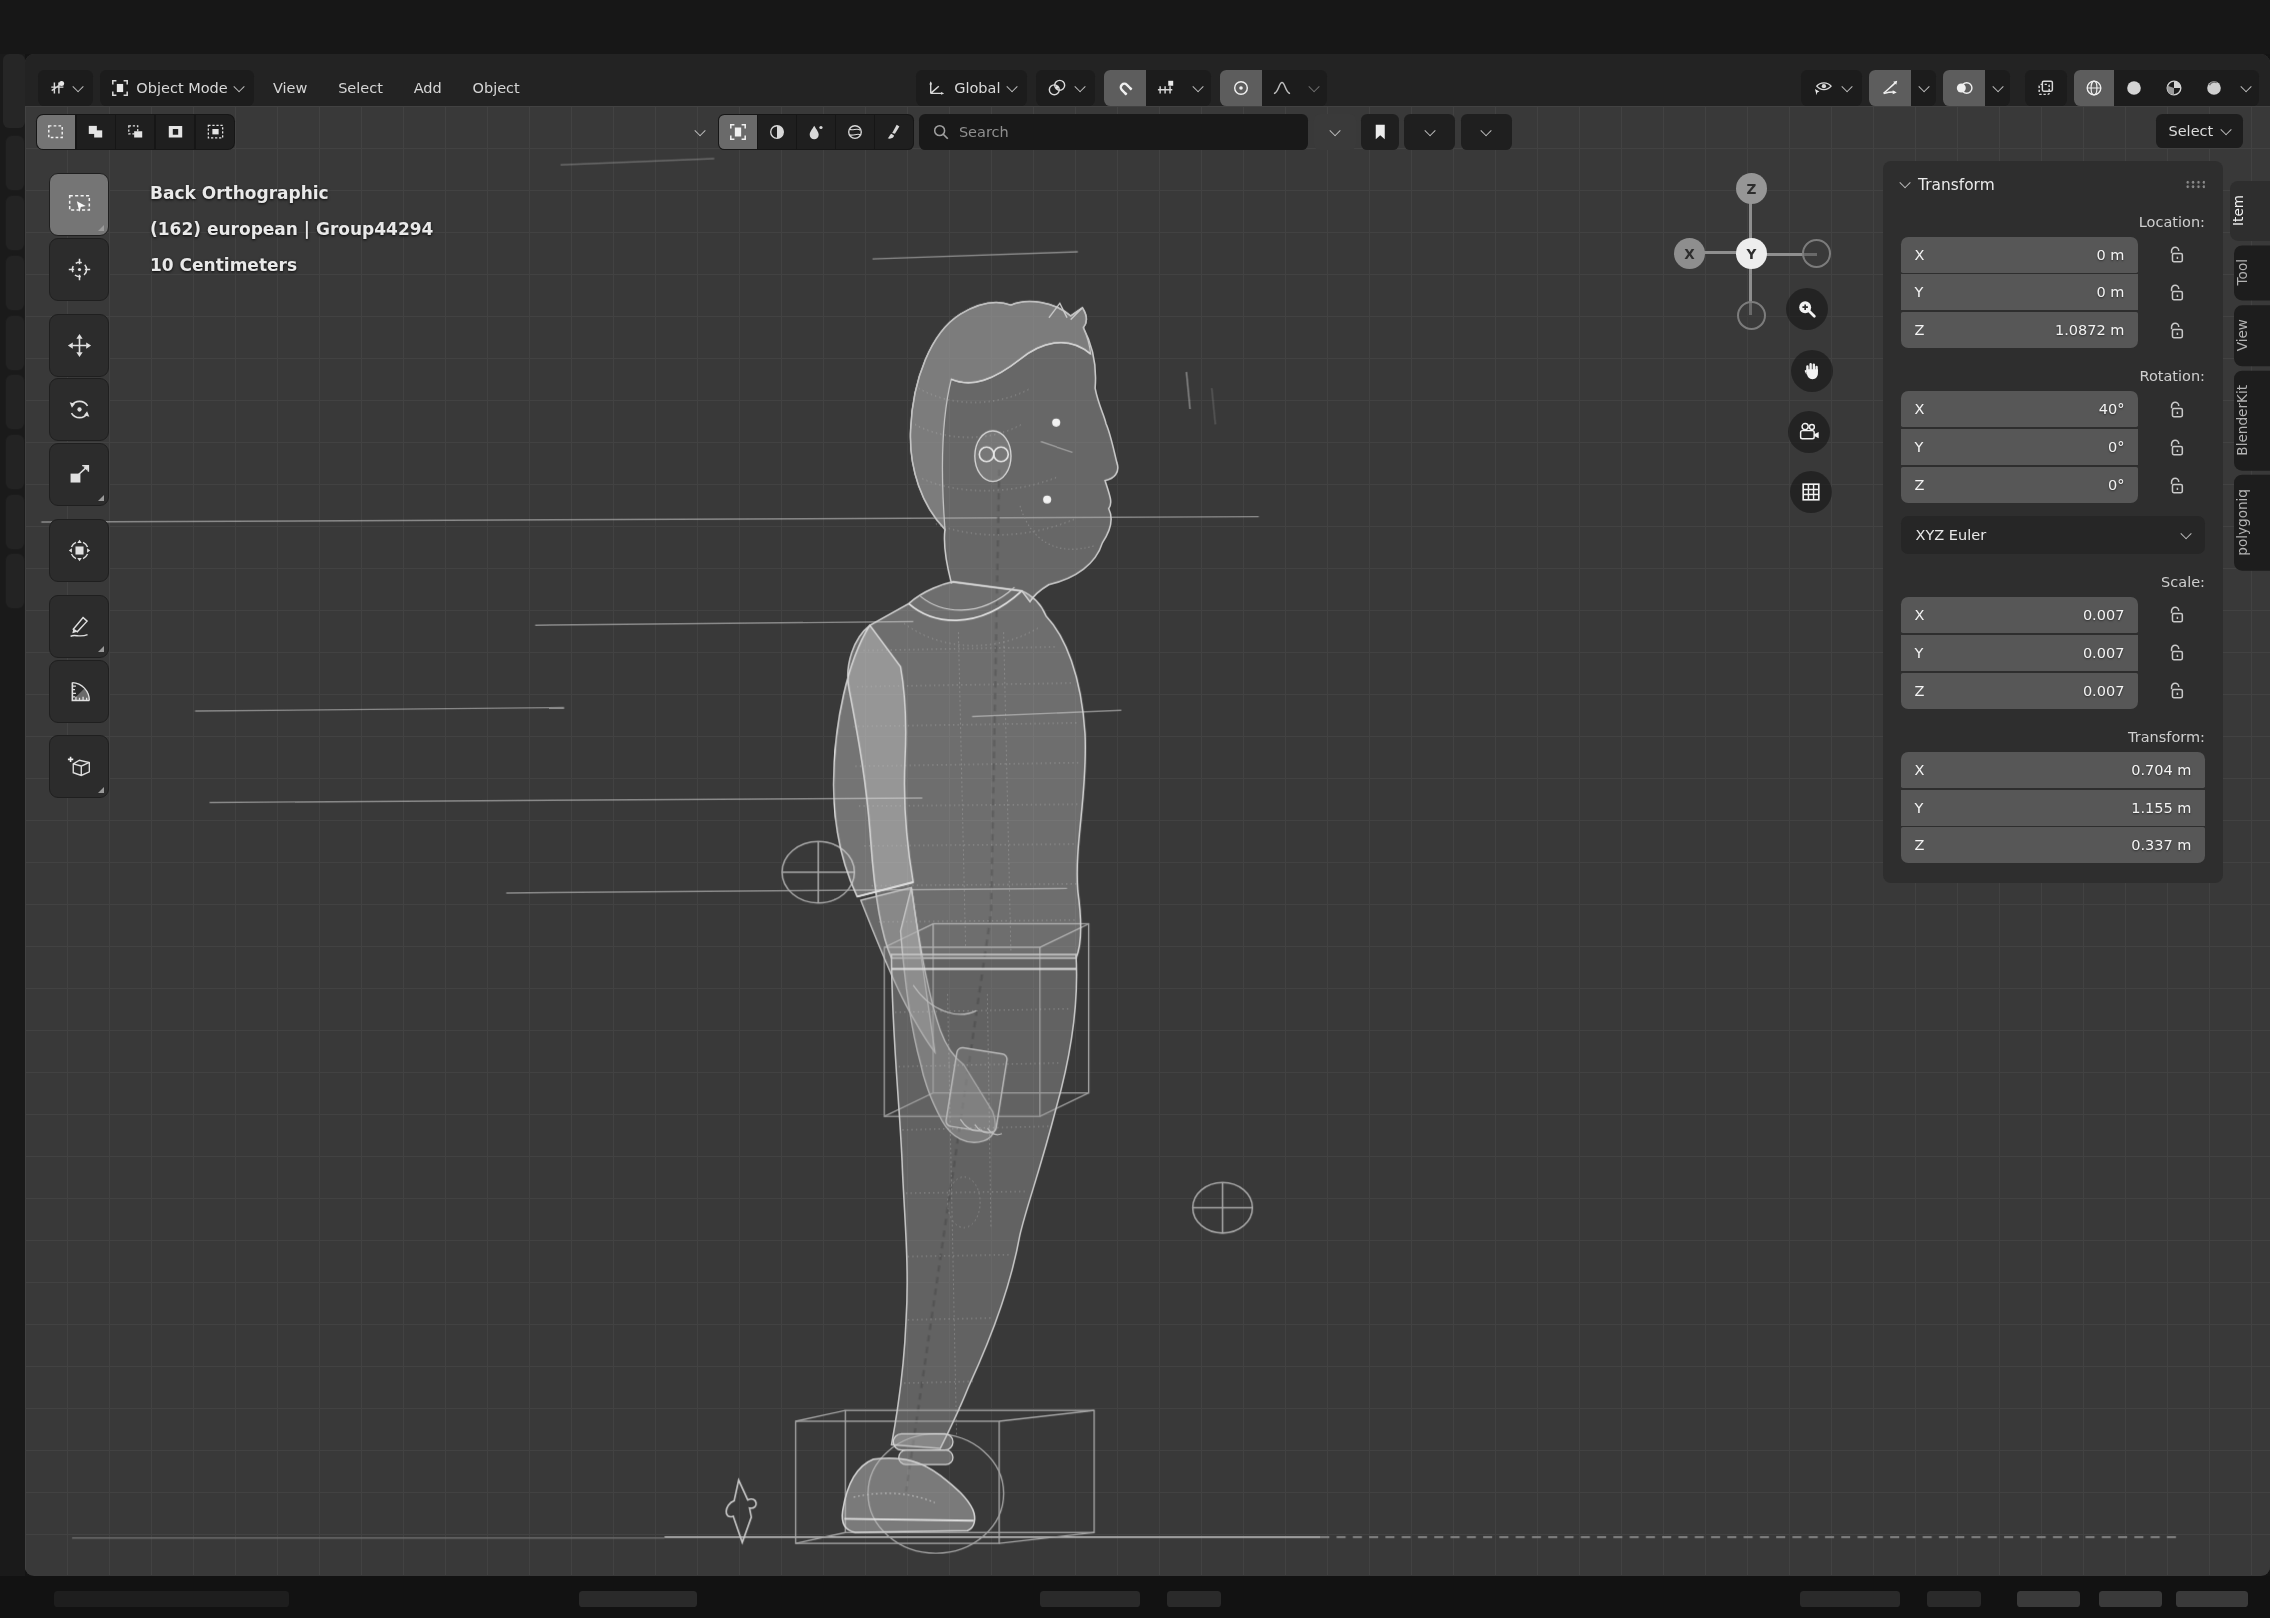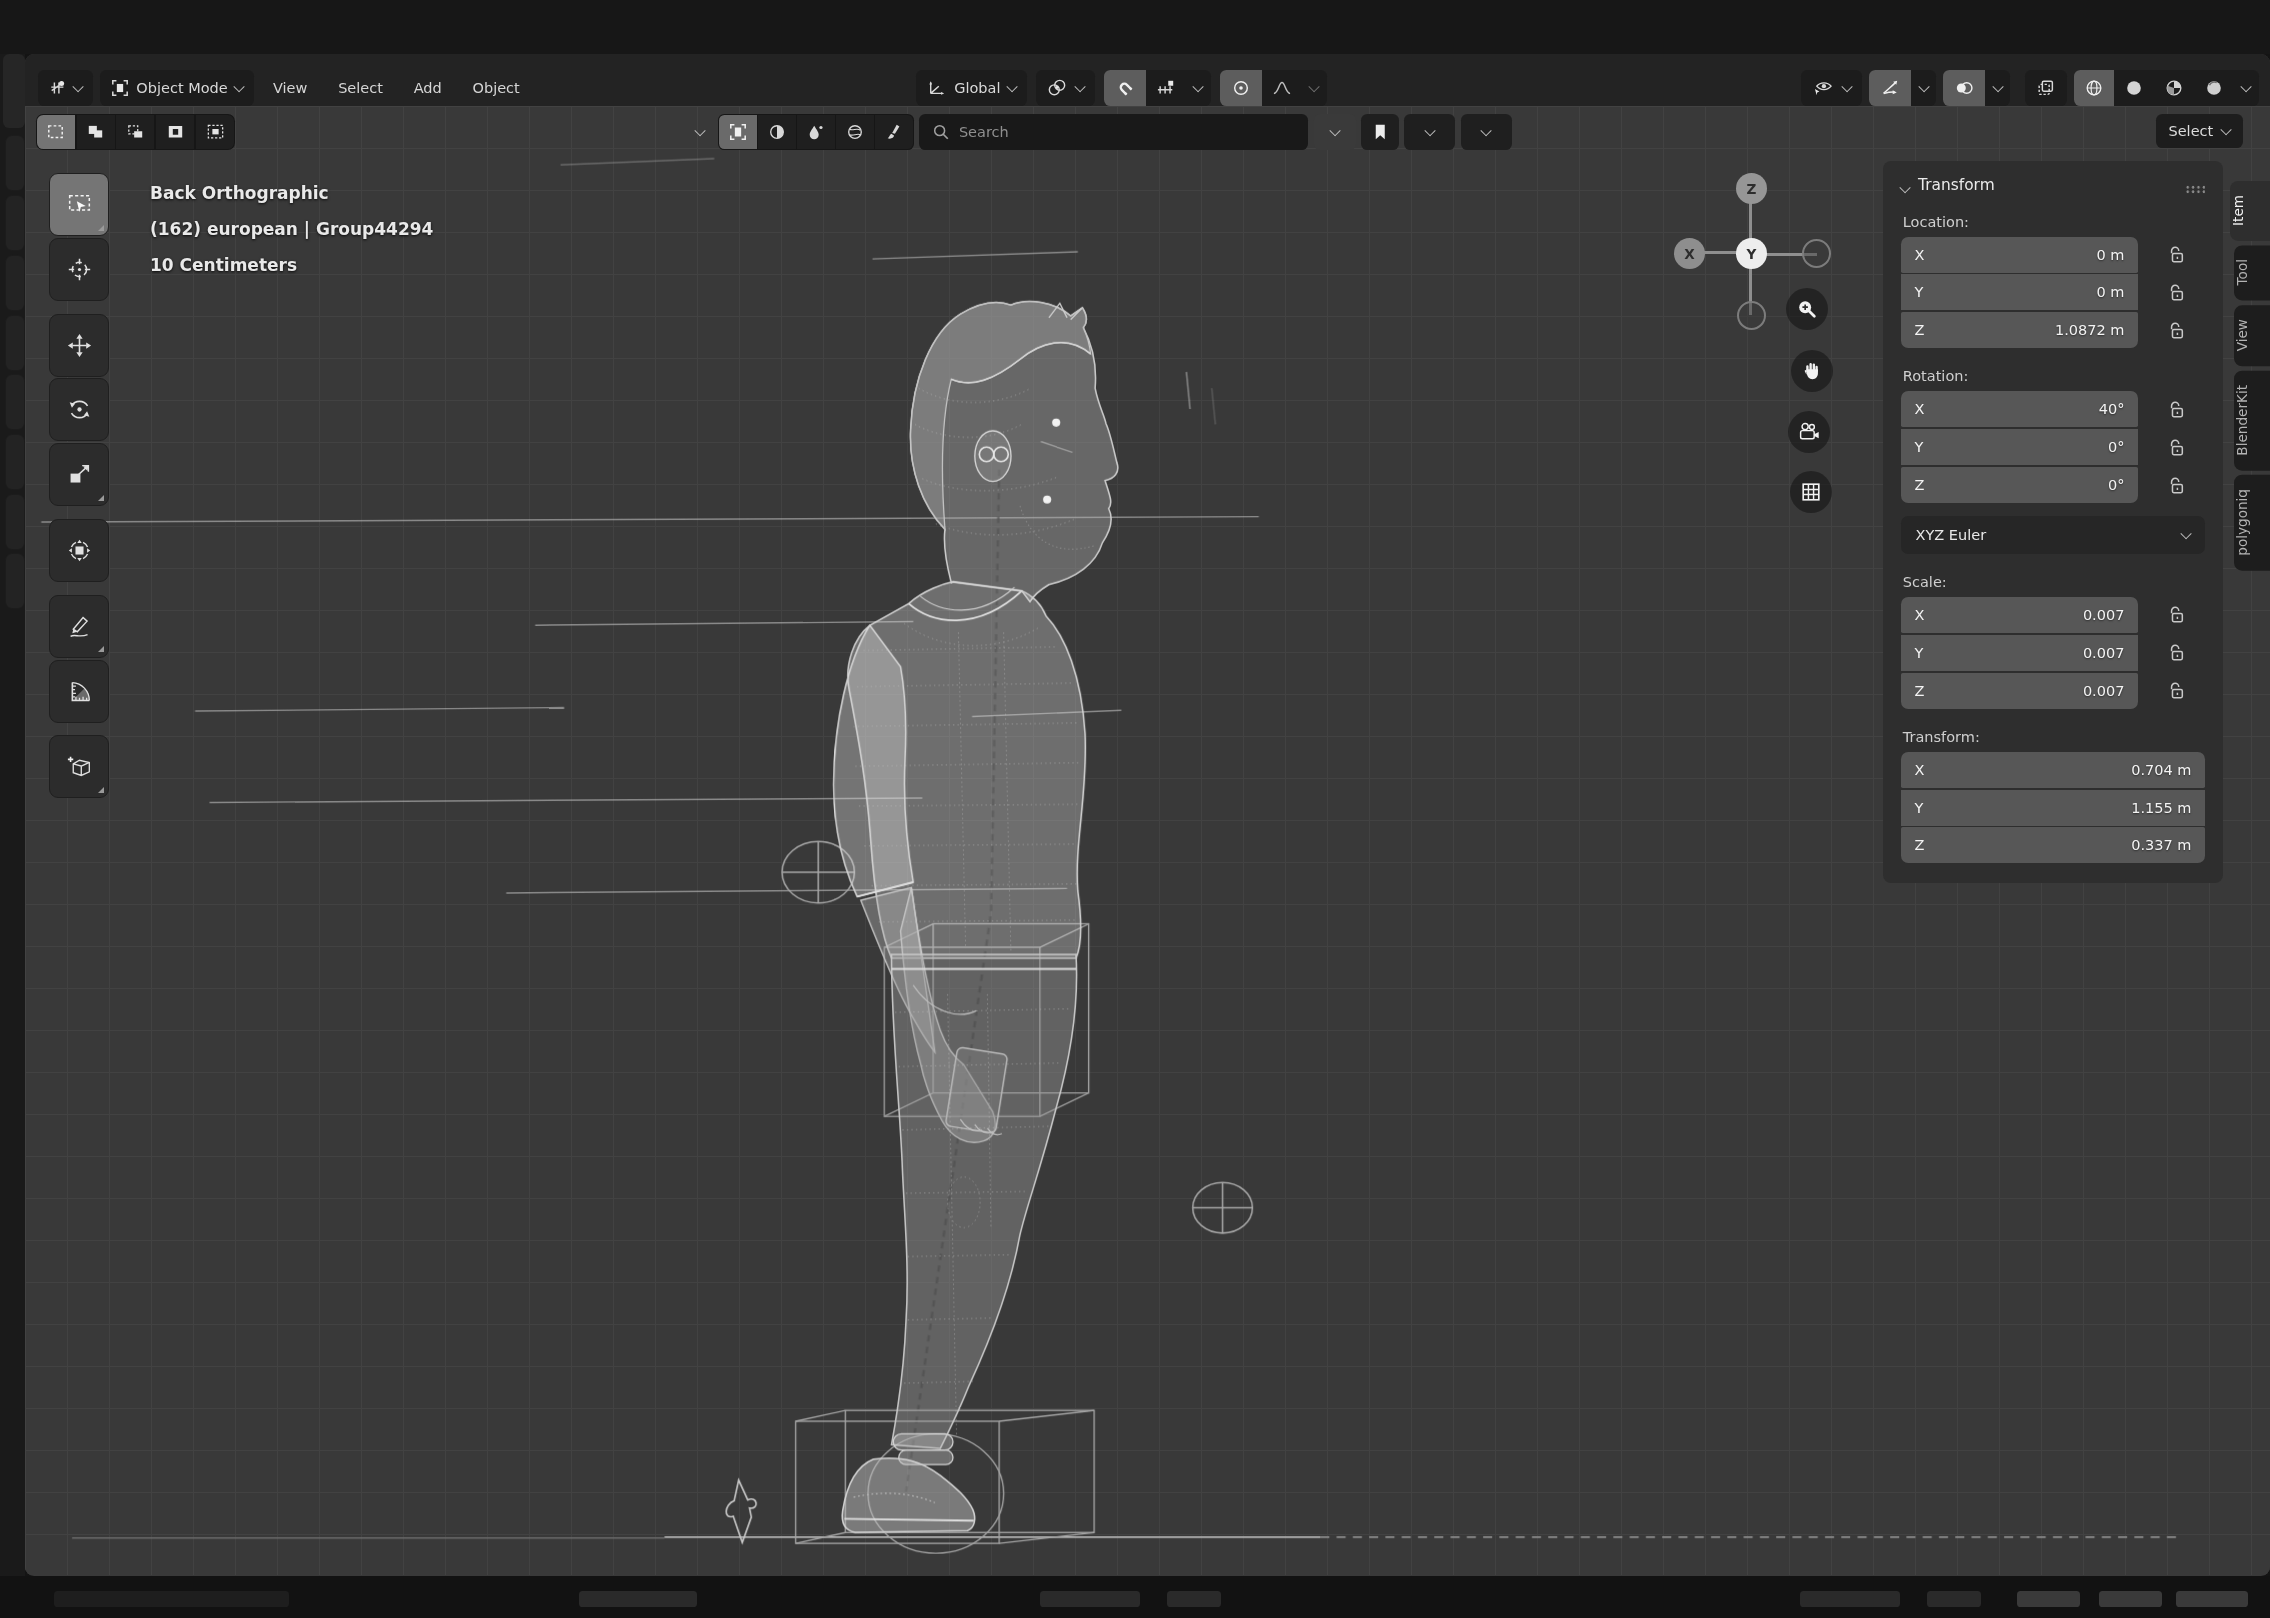--- a/index.html
+++ b/index.html
@@ -68,24 +68,24 @@
   #vpinfo { position:absolute; left:125px; top:121px; z-index:15; color:#e9e9e9; font-size:17px; font-weight:600; line-height:36px; text-shadow:0 0.9px 2.7px rgba(0,0,0,.85); }
 
   
   .gball { position:absolute; width:31px; height:31px; border-radius:50%; display:flex; align-items:center; justify-content:center; font-size:13.6px; font-weight:bold; color:#2d2d2d; z-index:18; }
   .gline { position:absolute; background:#8f8f8f; z-index:17; }
   .ghollow { position:absolute; width:29px; height:29px; border-radius:50%; border:2.7px solid #7c7c7c; background:rgba(60,60,60,.45); z-index:18; }
   .navbtn { position:absolute; width:42px; height:42px; border-radius:50%; background:rgba(18,18,18,.55); display:flex; align-items:center; justify-content:center; z-index:18; }
 
   
   #npanel { position:absolute; left:1858px; top:107px; width:340px; background:#2e2e2e; border-radius:8.1px; padding:14.5px 18px 20px 18px; z-index:22; }
-  .phead { display:flex; align-items:flex-end; gap:9px; color:#eaeaea; font-size:15.4px; }
+  .phead { display:flex; align-items:center; gap:9px; color:#eaeaea; font-size:15.4px; }
   .dots { width:20px; height:9px; margin-left:auto;
     background-image:radial-gradient(#8a8a8a 1.3px, transparent 1.4px); background-size:5.4px 4.5px; }
-  .plabel { color:#cfcfcf; font-size:14.5px; margin:20px 0 7.2px 1.8px; }
+  .plabel { color:#cfcfcf; font-size:14.5px; margin:20px 0 7.2px 1.8px;text-align:right; }
   .fgroup { display:flex; }
   .rows { width:237px; display:flex; flex-direction:column; gap:1.8px; }
   .trow { height:36px; background:#575757; display:flex; align-items:center; padding:0 13.6px; color:#f4f4f4; font-size:14.5px; }
   .trow .val { margin-left:auto; text-shadow:0 0.9px 1.8px rgba(0,0,0,.5); }
   .rows .trow:first-child { border-radius:7.2px 7.2px 1.8px 1.8px; }
   .rows .trow:last-child { border-radius:1.8px 1.8px 7.2px 7.2px; }
   .rows.wide { width:304px; }
   .locks { display:flex; flex-direction:column; gap:1.8px; margin-left:25px; }
   .lockbtn { height:36px; display:flex; align-items:center; justify-content:center; width:27px; }
   .ddfull { height:38px; width:304px; background:#262626; border-radius:7.2px; display:flex; align-items:center; padding:0 14.5px; color:#e8e8e8; font-size:14.5px; margin-top:12.7px; }

